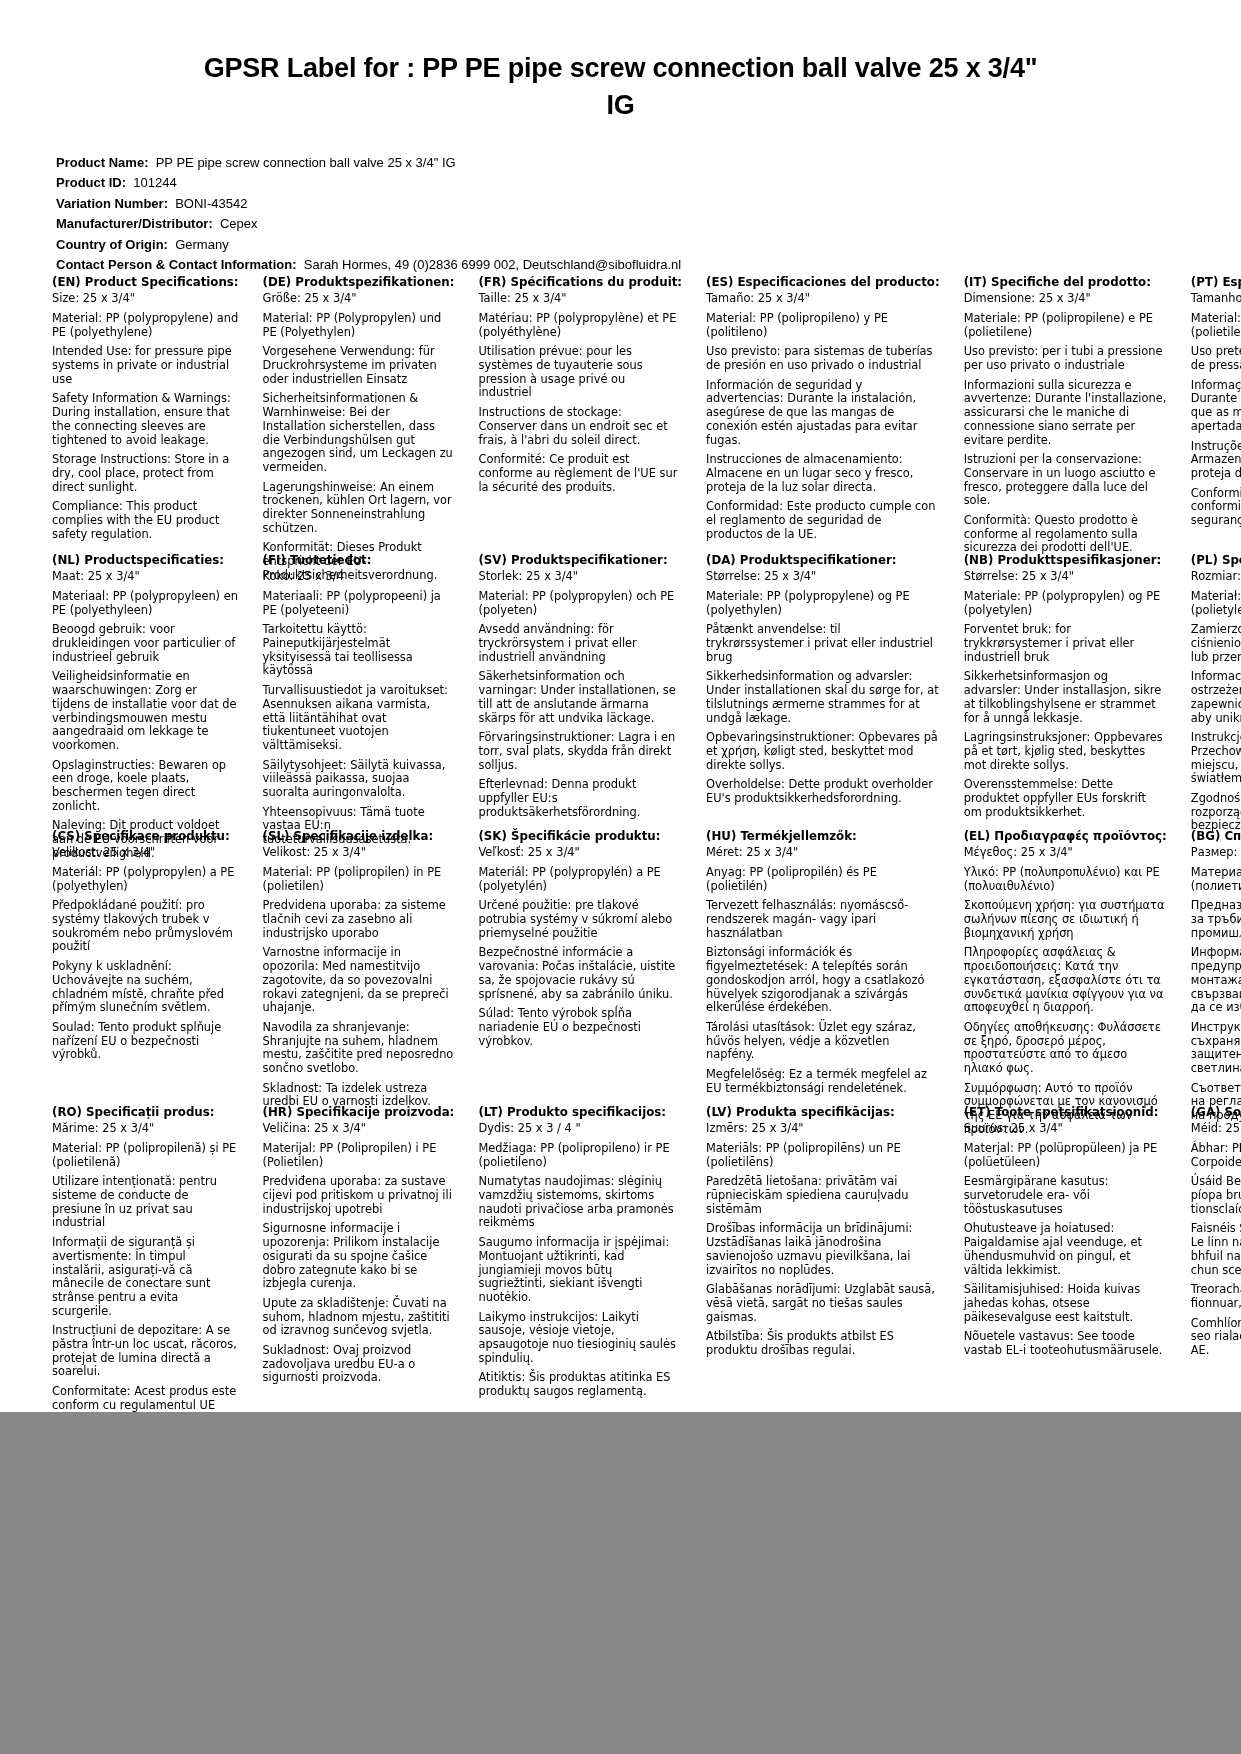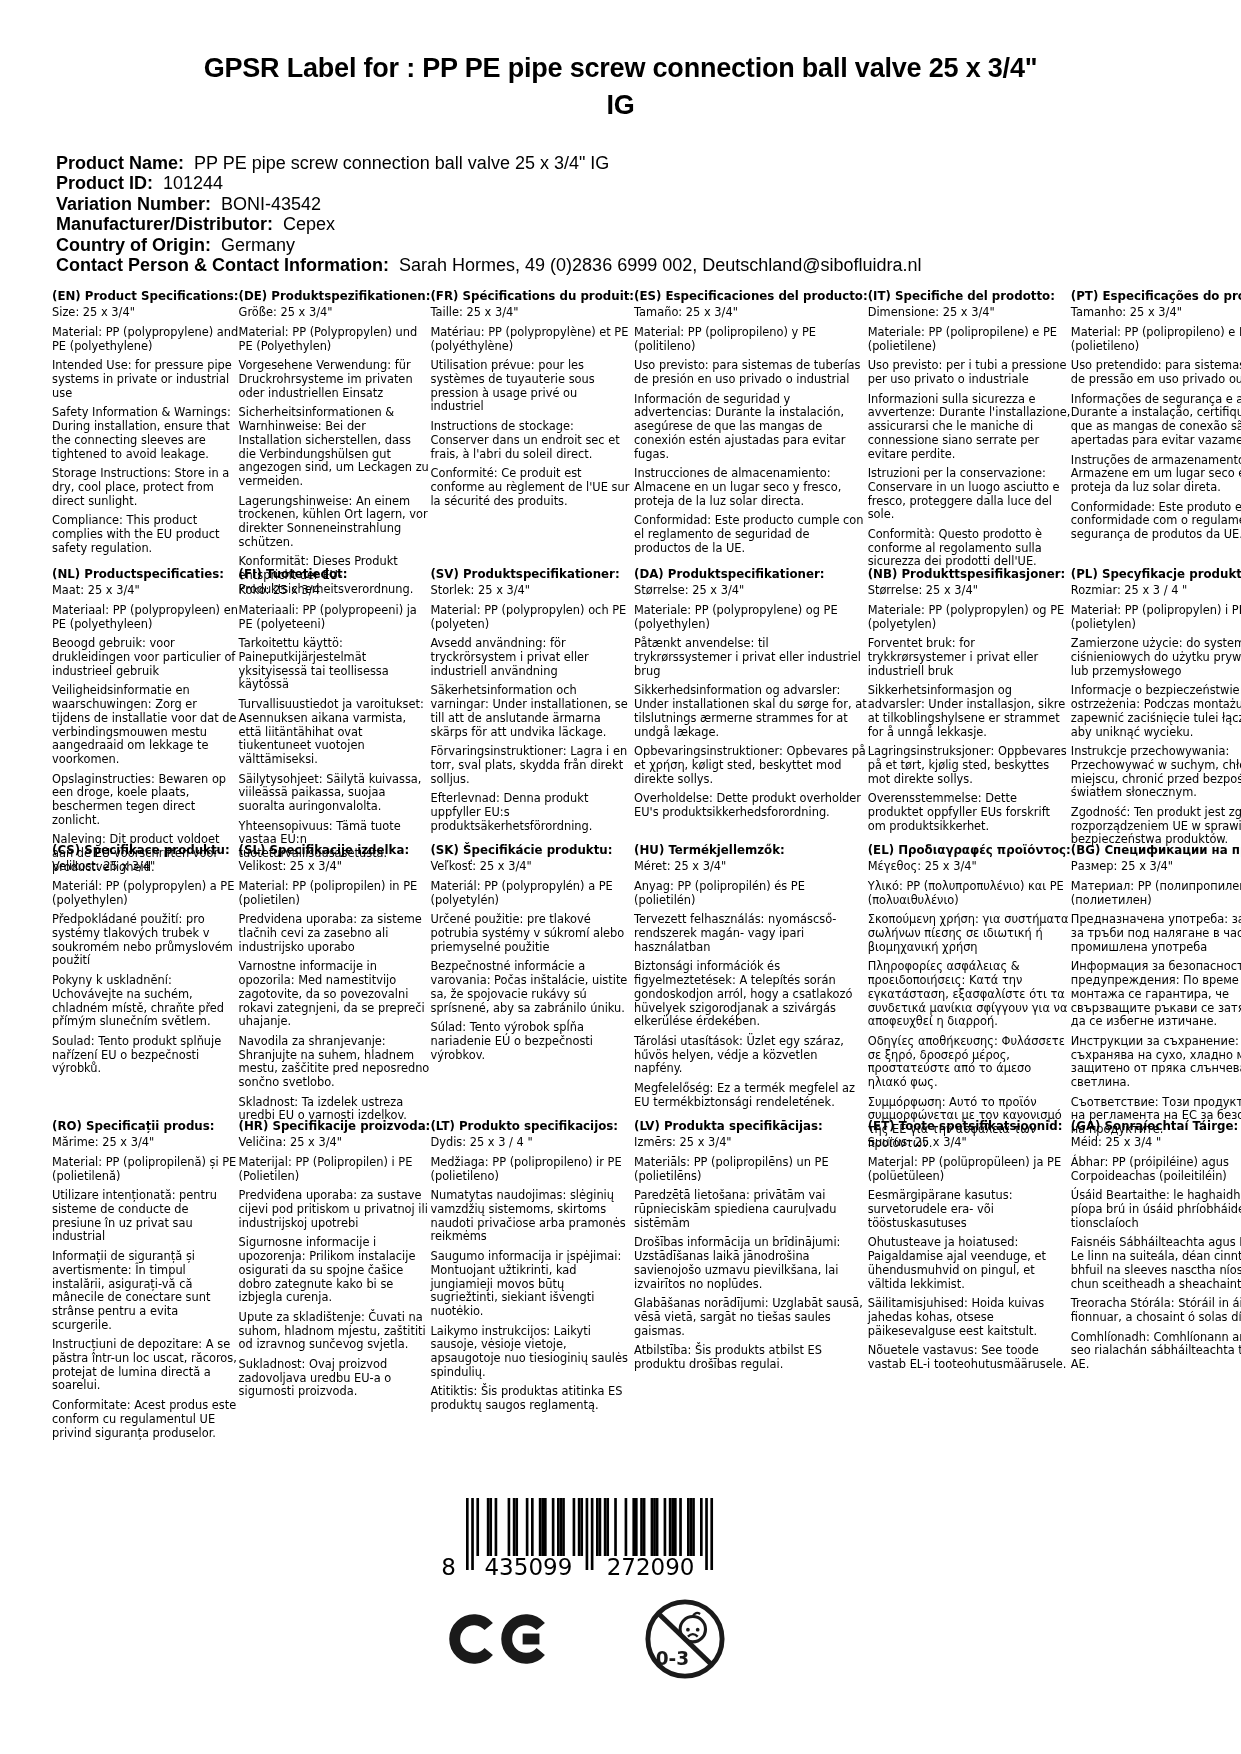--- a/index.html
+++ b/index.html
@@ -1,36 +1,37 @@
 <!DOCTYPE html>
 <html><head>
 <meta charset="utf-8">
 <style>
   * { margin: 0; padding: 0; box-sizing: border-box; }
   html,body { background: #888; }
   .page {
-    width: 1241px; height: 1754px;
+    width: 1241px; height: 1412px;
     background: #fff; color: #000;
     margin: 0 auto; position: relative; overflow: hidden;
     font-family: "Liberation Sans", sans-serif;
   }
   .page-title {
     margin: 50px auto 0 auto; max-width: 1000px;
     text-align: center; font-size: 27px; font-weight: bold;
     line-height: 1.38; letter-spacing: -0.2px;
     font-family: "Liberation Sans", sans-serif;
   }
-  .product-info { margin: 28px 0 0 56px; font-size: 18px; line-height: 20.5px; }
+  .product-info { margin: 28px 0 0 56px; font-size: 13px; line-height: 20.5px; }
   .pi-row { white-space: nowrap; }
   .pi-label { font-weight: bold; }
   .pi-value { font-weight: normal; }
   .specs-grid {
-    margin-top: 14px; padding: 0 52px;
+    padding: 0 52px;
     display: grid; grid-template-columns: repeat(6, 1fr);
     grid-template-rows: 278px 276px 276px auto;
+    column-gap: 24px;
     font-family: "DejaVu Sans", sans-serif;
     font-size: 11.4px; line-height: 13.7px;
   }
   .spec-block { overflow: visible; }
   .spec-heading { font-weight: bold; font-size: 11.8px; white-space: nowrap; margin-bottom: 3px; }
   .spec-par { margin: 0 0 6px 0; overflow-wrap: break-word; word-break: break-word; }
   .barcode-row { margin-top: 52px; display: flex; justify-content: center; transform: translateX(-34px); }
   .bc-digit { font-family: "DejaVu Sans", sans-serif; font-size: 23px; fill: #000; }
   .icons-row {
     margin-top: 14px; display: flex; justify-content: center; align-items: center;

